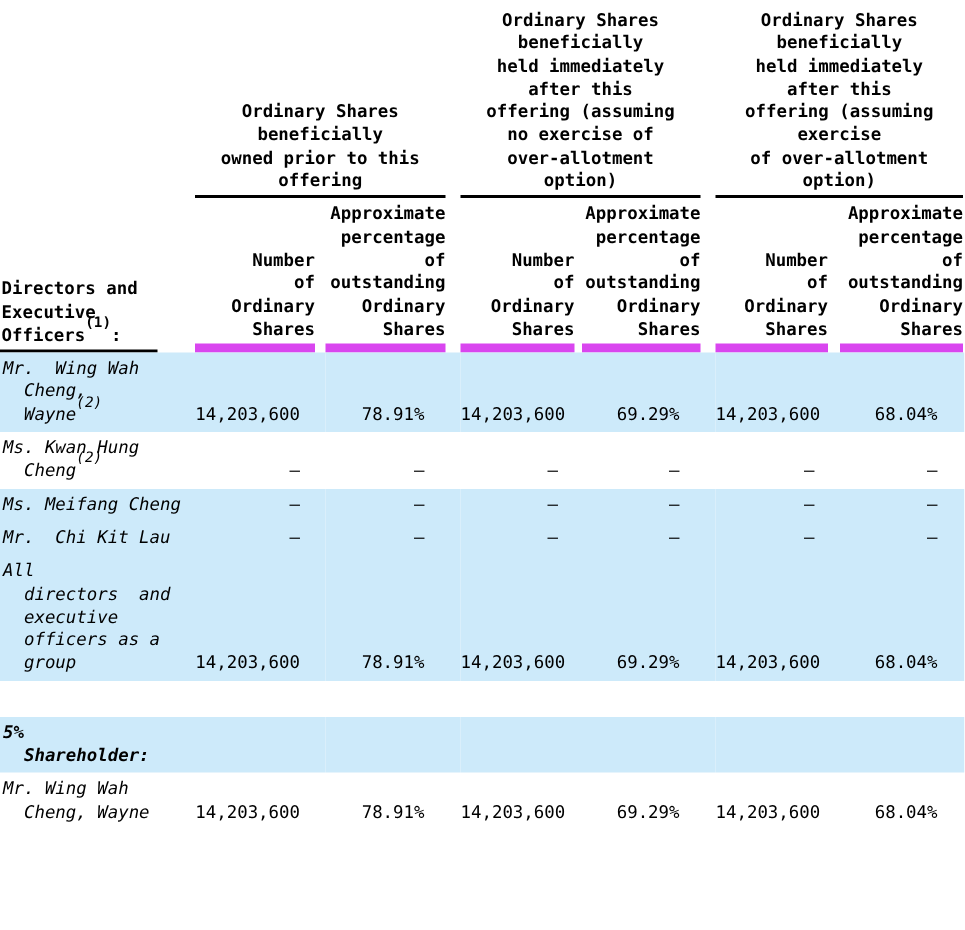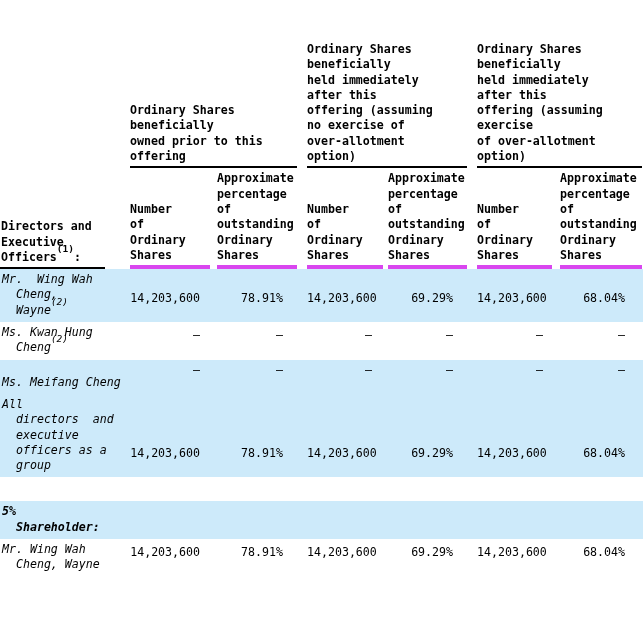--- a/index.html
+++ b/index.html
@@ -8,36 +8,36 @@
     font-family:"DejaVu Sans Mono","Liberation Mono",monospace;
     font-size:11.6px;line-height:15.3px;color:#000;
   }
   table{border-collapse:collapse;table-layout:fixed;width:643px;}
   td{padding:0;vertical-align:bottom;}
   col.w-lbl{width:130px}col.w-c1{width:87px}col.w-c2{width:90px}
   col.w-c3{width:81px}col.w-c4{width:89px}col.w-c5{width:83px}col.w-c6{width:83px}
 
   
   tr.group-row td{padding-top:6px;}
-  .grp{white-space:pre;text-align:left;font-weight:bold;
-       border-bottom:2px solid #000;padding-bottom:2px;margin-top:36px;}
+  .grp{white-space:pre;text-align:center;font-weight:bold;
+       border-bottom:2px solid #000;padding-bottom:2px;}
   .g1{margin-right:10px}.g2{margin-right:10px}.g3{margin-right:1px}
 
   
-  .sub{white-space:pre;text-align:left;font-weight:bold;
-       border-bottom:4px solid #d946ef;padding-bottom:2px;margin-top:3px;}
+  .sub{white-space:pre;text-align:right;font-weight:bold;
+       border-bottom:6px solid #d946ef;padding-bottom:2px;margin-top:3px;}
   .mc1{margin-right:7px}.mc2{margin-right:10px}.mc3{margin-right:5px}
   .mc4{margin-right:10px}.mc5{margin-right:8px}.mc6{margin-right:1px}
   .lblh{white-space:pre;font-weight:bold;border-bottom:2px solid #000;
         padding-bottom:2px;margin-right:25px;padding-left:1px;}
 
   
   tbody tr.blue{background:var(--stripe,#cdeafa);}
   tbody td.lbl{white-space:pre;padding:3px 0 4px 2px;font-style:italic;}
-  tbody td.val{text-align:right;padding:3px 0 16px 0;margin-left:26px;}
+  tbody td.val{text-align:right;padding:3px 0 4px 0;margin-left:26px;}
   td.val.c1{padding-right:17px}td.val.c2{padding-right:24px}
   td.val.c3{padding-right:16px}td.val.c4{padding-right:24px}
   td.val.c5{padding-right:17px}td.val.c6{padding-right:18px}
   tr.boldrow td.lbl{font-weight:bold;}
   tr.spacer td{height:24px;}
   sup{font-size:9.5px;line-height:0;position:relative;top:-4px;}
 </style>
 </head>
 <body>
 
@@ -156,20 +156,29 @@
       <tr class="blue">
         <td class="lbl"><span>Ms. Meifang Cheng</span><sup></sup><span></span></td>
         <td class="val c1">—</td>
         <td class="val c2">—</td>
         <td class="val c3">—</td>
         <td class="val c4">—</td>
         <td class="val c5">—</td>
         <td class="val c6">—</td>
       </tr>
       <tr class="blue">
+        <td class="lbl"><span>Mr.  Chi Kit Lau</span><sup></sup><span></span></td>
+        <td class="val c1">—</td>
+        <td class="val c2">—</td>
+        <td class="val c3">—</td>
+        <td class="val c4">—</td>
+        <td class="val c5">—</td>
+        <td class="val c6">—</td>
+      </tr>
+      <tr class="blue">
         <td class="lbl"><span>All
   directors  and
   executive
   officers as a
   group</span><sup></sup><span></span></td>
         <td class="val c1">14,203,600</td>
         <td class="val c2">78.91%</td>
         <td class="val c3">14,203,600</td>
         <td class="val c4">69.29%</td>
         <td class="val c5">14,203,600</td>

